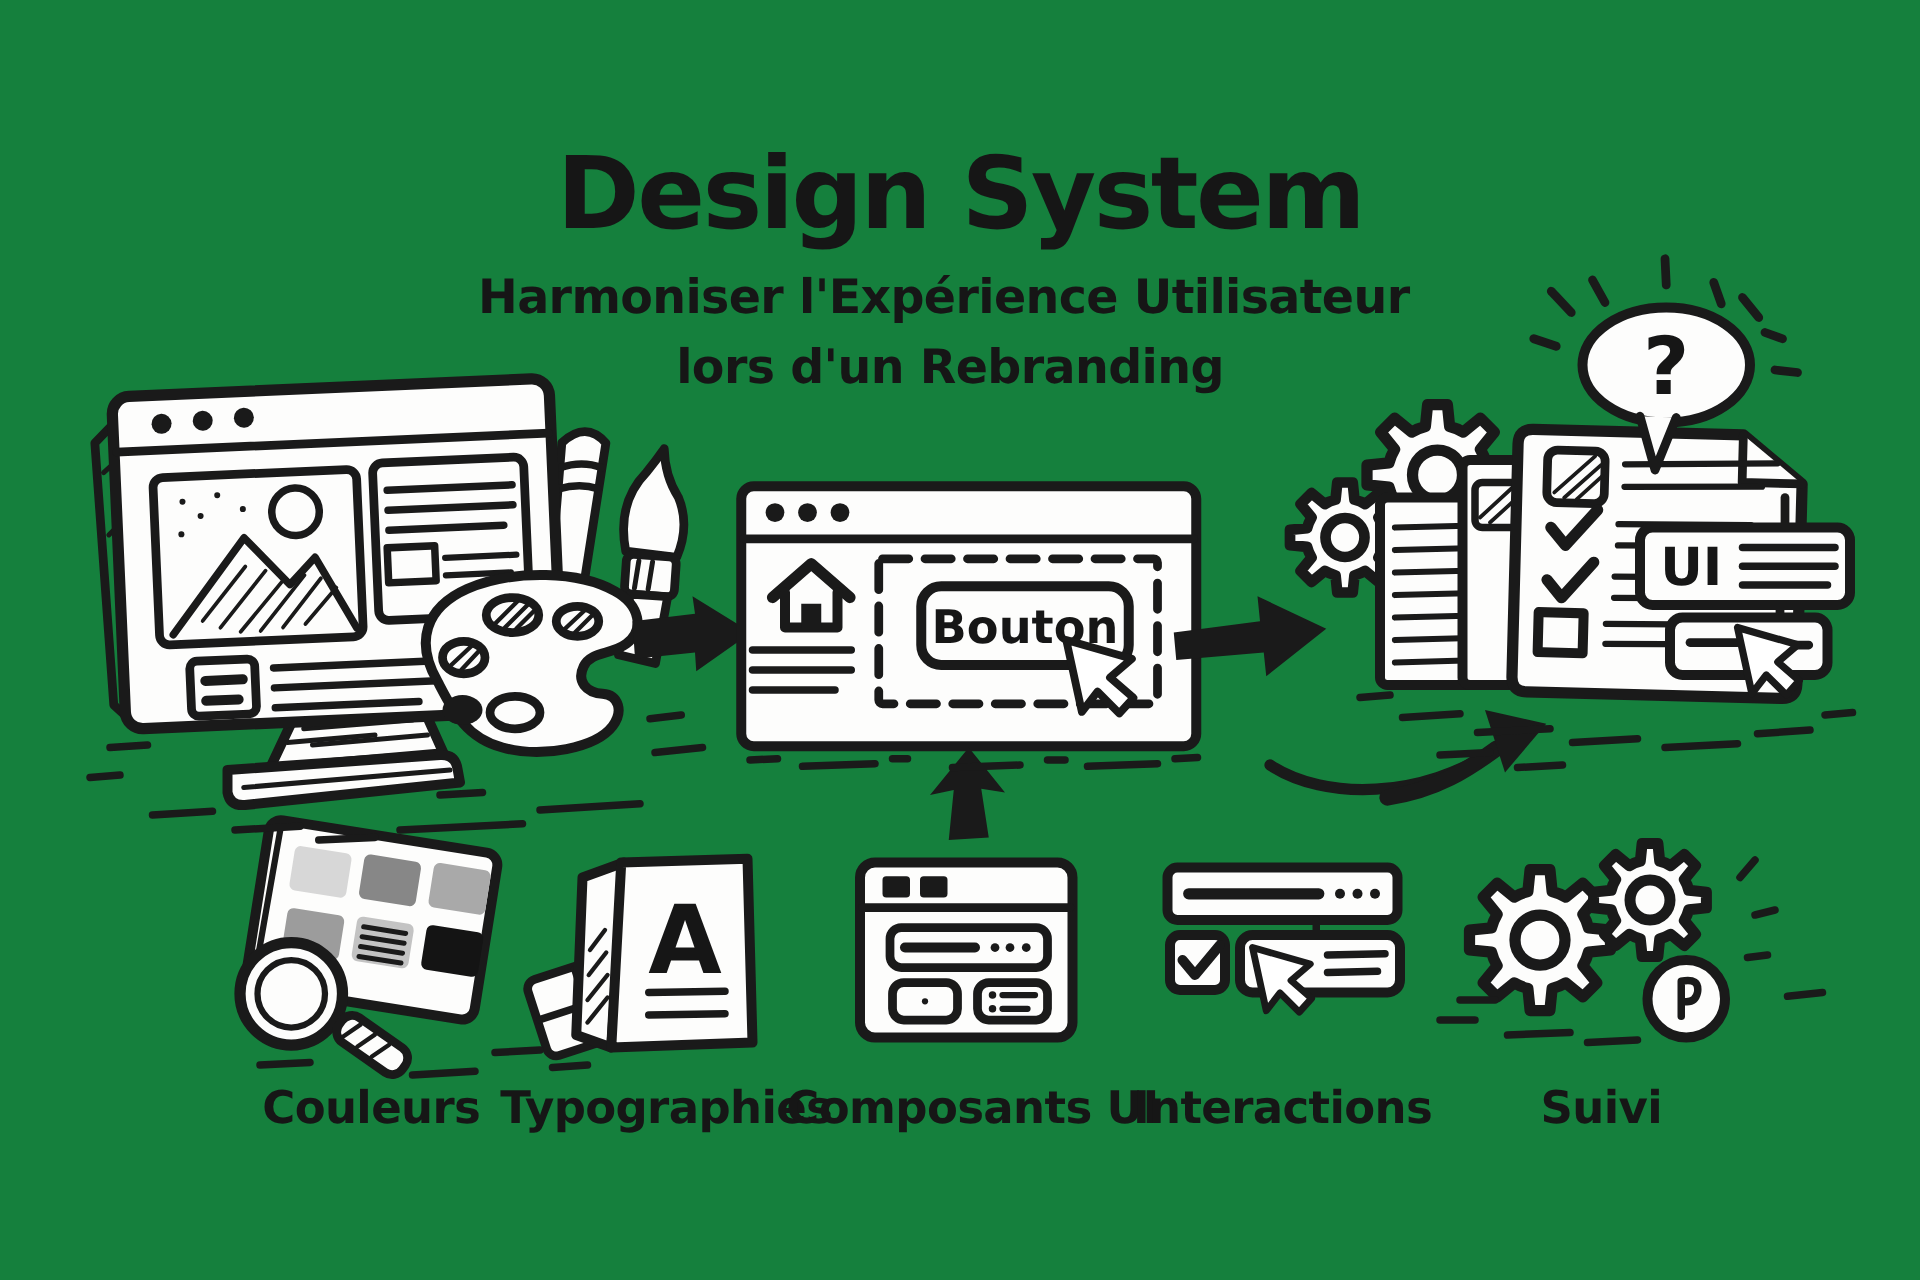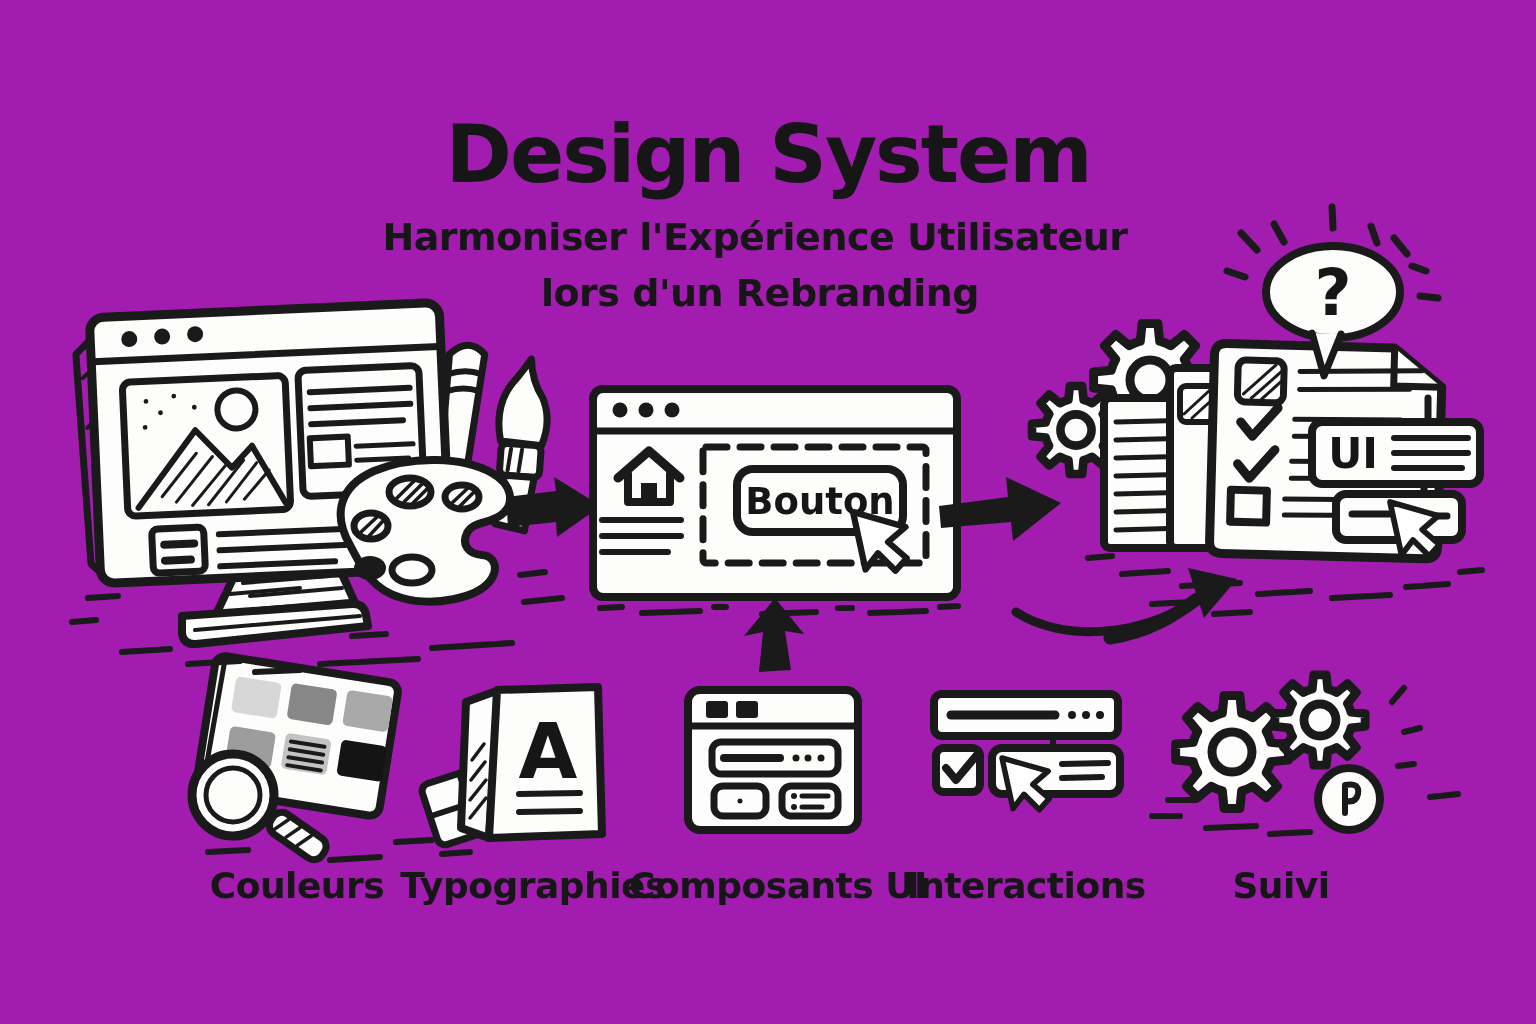--- a/index.html
+++ b/index.html
@@ -1,16 +1,16 @@
 <!DOCTYPE html>
 <html><head>
 <meta charset="utf-8">
 <style>
   html,body{margin:0;padding:0;background:#e8e8e8;}
-  .stage{position:relative;width:1536px;height:1024px;margin:0 auto;background:#a21caf;overflow:hidden;
+  .stage{position:relative;width:1536px;height:1024px;margin:0 auto;background:#15803d;overflow:hidden;
          font-family:"DejaVu Sans",sans-serif;}
   svg{position:absolute;inset:0;}
   svg *{stroke-linecap:round;stroke-linejoin:round;}
   .ink{stroke:#1a1a1a;fill:none;}
   .paper{fill:#fdfdfc;stroke:#1a1a1a;}
   .solid{fill:#1a1a1a;stroke:none;}
   text{fill:#161616;font-family:"DejaVu Sans","Liberation Sans",sans-serif;font-weight:700;}
   .title{font-size:80px;letter-spacing:-2px;}
   .subtitle{font-size:38px;letter-spacing:-0.5px;}
   .step-label{font-size:36px;letter-spacing:-0.5px;}

